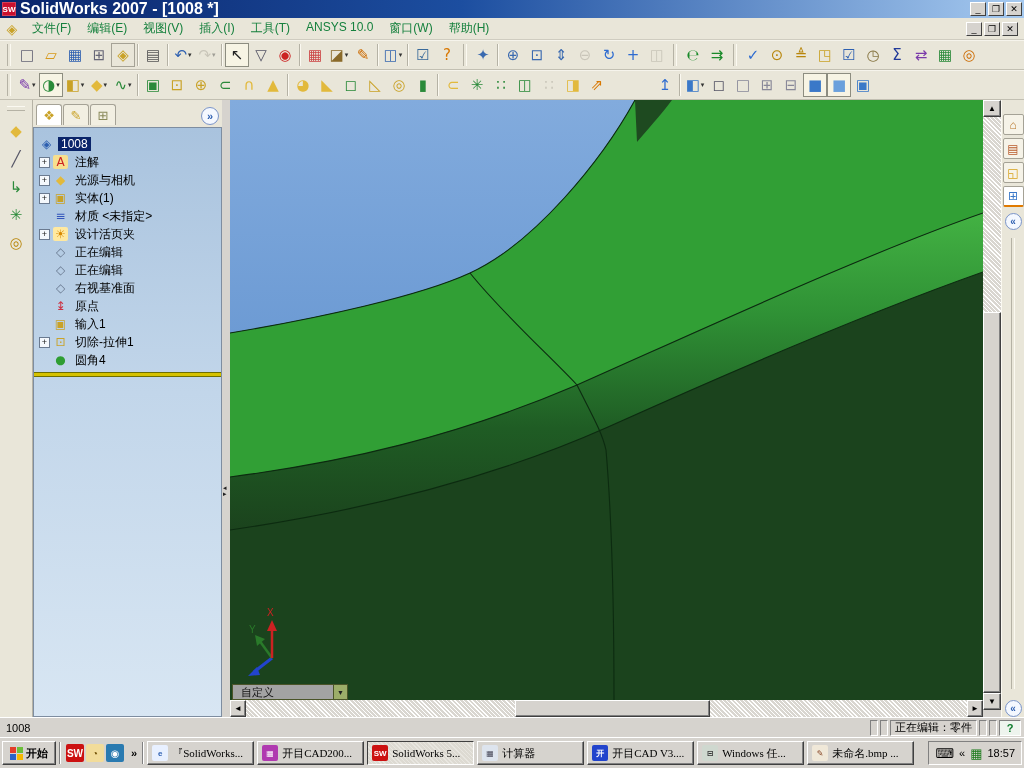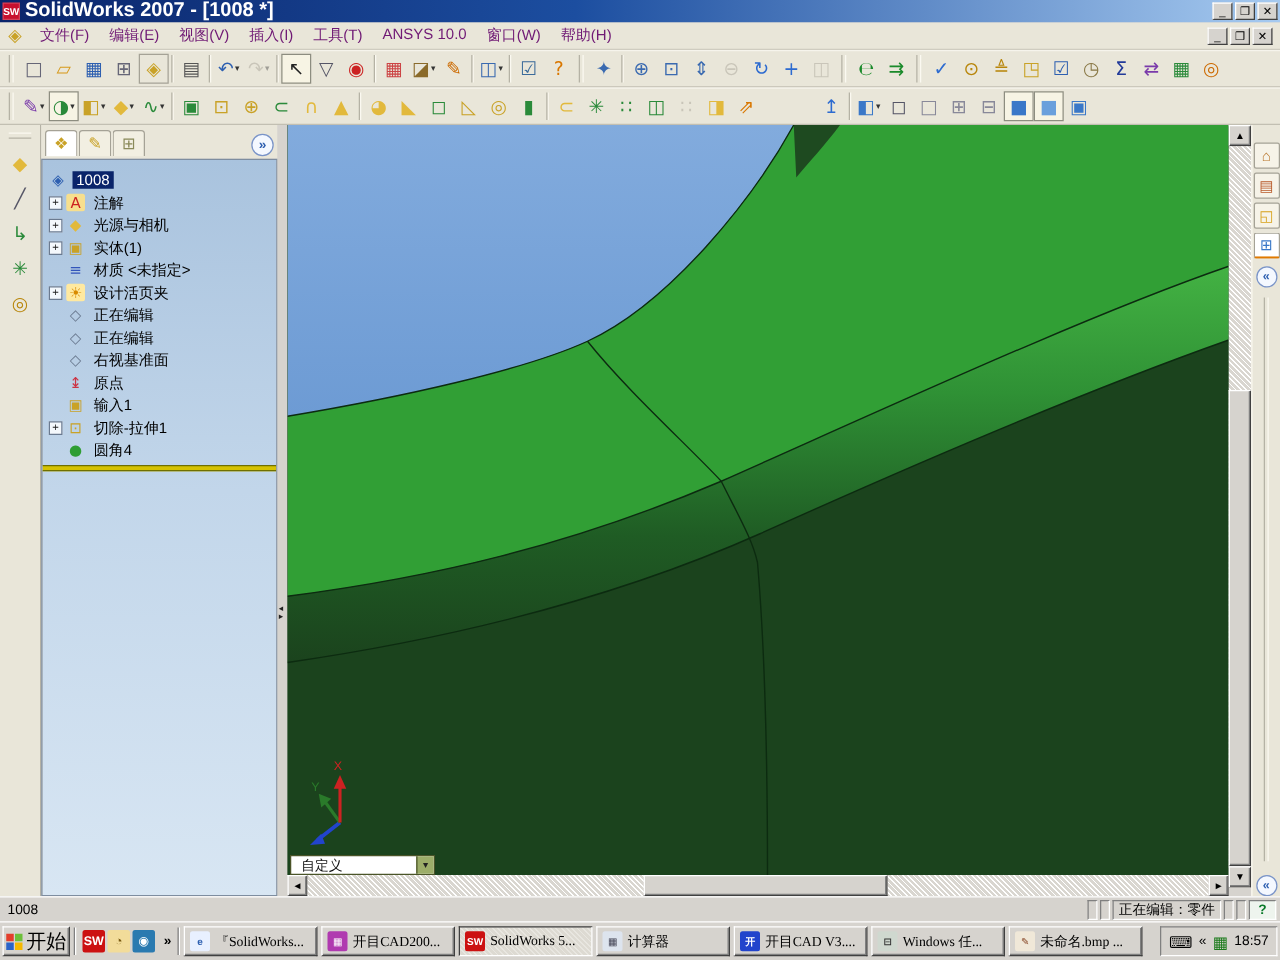--- a/index.html
+++ b/index.html
@@ -14,21 +14,21 @@
   .appicon { width:14px; height:14px; background:#c8102e; color:#fff; font-size:8px; font-weight:bold;
     display:flex; align-items:center; justify-content:center; margin-right:4px; border:1px solid #fff3; }
   #titlebar .title { font-weight:bold; font-size:16px; white-space:nowrap; }
   .winbtns { margin-left:auto; display:flex; gap:2px; }
   .winbtn { width:16px; height:14px; background:#d6d3ce; color:#000; font-size:9px; line-height:12px;
     text-align:center; border:1px solid; border-color:#fff #404040 #404040 #fff; }
 
   
   #menubar { position:absolute; left:0; top:18px; width:1024px; height:22px; background:#e9e6d9;
     display:flex; align-items:center; padding:0 4px; border-bottom:1px solid #cfccc0; }
-  .menuitem { padding:2px 8px; color:#701a75; }
+  .menuitem { padding:2px 8px; color:#15803d; }
   #menubar .appicon2 { width:16px; height:16px; color:#c9a227; font-size:14px; display:flex; align-items:center;
     justify-content:center; margin-right:4px; }
   #menubar .winbtns { margin-right:2px; }
 
   
   .toolrow { position:absolute; left:0; width:1024px; height:30px; background:#e9e6d9;
     display:flex; align-items:center; padding:0 3px; border-top:1px solid #f6f4ec; border-bottom:1px solid #c2bfb2; }
   #tb1 { top:40px; } #tb2 { top:70px; }
   .tbtn { height:24px; min-width:24px; background:transparent; border:1px solid transparent;
     display:flex; align-items:center; justify-content:center; padding:0 1px; }
@@ -74,21 +74,21 @@
   .tlabel.selected { background:#0a246a; color:#fff; }
   #rollback { height:5px; margin-top:3px; background:#d6c200; border-top:1px solid #6f6f00; border-bottom:1px solid #6f6f00; }
 
   
   #splitter { position:absolute; left:222px; top:0; width:8px; height:617px; background:#d6d3ce; }
   #splitter .handle { position:absolute; left:1px; top:385px; font-size:7px; color:#222; line-height:6px; }
 
   
   #viewport { position:absolute; left:230px; top:0; width:753px; height:600px; background:#1b431d; }
   #viewport svg { display:block; }
-  #combo { position:absolute; left:2px; top:584px; width:116px; height:16px; background:#ffffff;
+  #combo { position:absolute; left:2px; top:584px; width:116px; height:16px; background:#a3a3a3;
     border:1px solid #4a5428; display:flex; align-items:center; }
   #combo .cval { flex:1; padding-left:8px; font-size:11px; color:#111; }
   #combo .cbtn { width:14px; height:14px; background:#9cad69; border-left:1px solid #4a5428;
     font-size:7px; display:flex; align-items:center; justify-content:center; color:#222; }
 
   
   .sbtn { position:absolute; background:#d6d3ce; border:1px solid; border-color:#fff #404040 #404040 #fff;
     box-shadow:inset -1px -1px 0 #808080; font-size:8px; color:#000;
     display:flex; align-items:center; justify-content:center; }
   .strack { position:absolute; background:repeating-linear-gradient(45deg,#fff 0 1px,#d9d6d0 1px 3px); }
@@ -116,21 +116,21 @@
   .scell { height:16px; border:1px solid; border-color:#808080 #fff #fff #808080; padding:0 4px;
     display:flex; align-items:center; }
   .scell.narrow { width:8px; padding:0; }
   .scell.help { width:22px; justify-content:center; color:#0a7a2a; font-weight:bold; background:#eef4ee; }
 
   
   #taskbar { position:absolute; left:0; top:737px; width:1024px; height:31px; background:#d6d3ce;
     border-top:1px solid #fff; display:flex; align-items:center; padding:0 2px; gap:3px; }
   #startbtn { width:54px; height:24px; background:#d6d3ce; border:1px solid; border-color:#fff #404040 #404040 #fff;
     box-shadow:inset -1px -1px 0 #808080; display:flex; align-items:center; justify-content:center; gap:3px;
-    font-weight:normal; font-size:16px; }
+    font-weight:bold; font-size:11px; }
   .winlogo { width:13px; height:13px; display:grid; grid-template-columns:6px 6px; grid-template-rows:6px 6px; gap:1px; }
   .winlogo i { display:block; }
   .tdivider { width:2px; height:22px; border-left:1px solid #808080; border-right:1px solid #fff; }
   #quicklaunch { display:flex; align-items:center; gap:2px; padding:0 2px; }
   .qlicon { width:18px; height:18px; border-radius:2px; font-size:10px; font-weight:bold;
     display:flex; align-items:center; justify-content:center; }
   #qlmore { font-size:11px; font-weight:bold; padding:0 2px; }
   #taskbtns { flex:1; display:flex; gap:3px; }
   .taskbtn { flex:1; max-width:107px; height:24px; background:#d6d3ce; border:1px solid;
     border-color:#fff #404040 #404040 #fff; box-shadow:inset -1px -1px 0 #808080;

